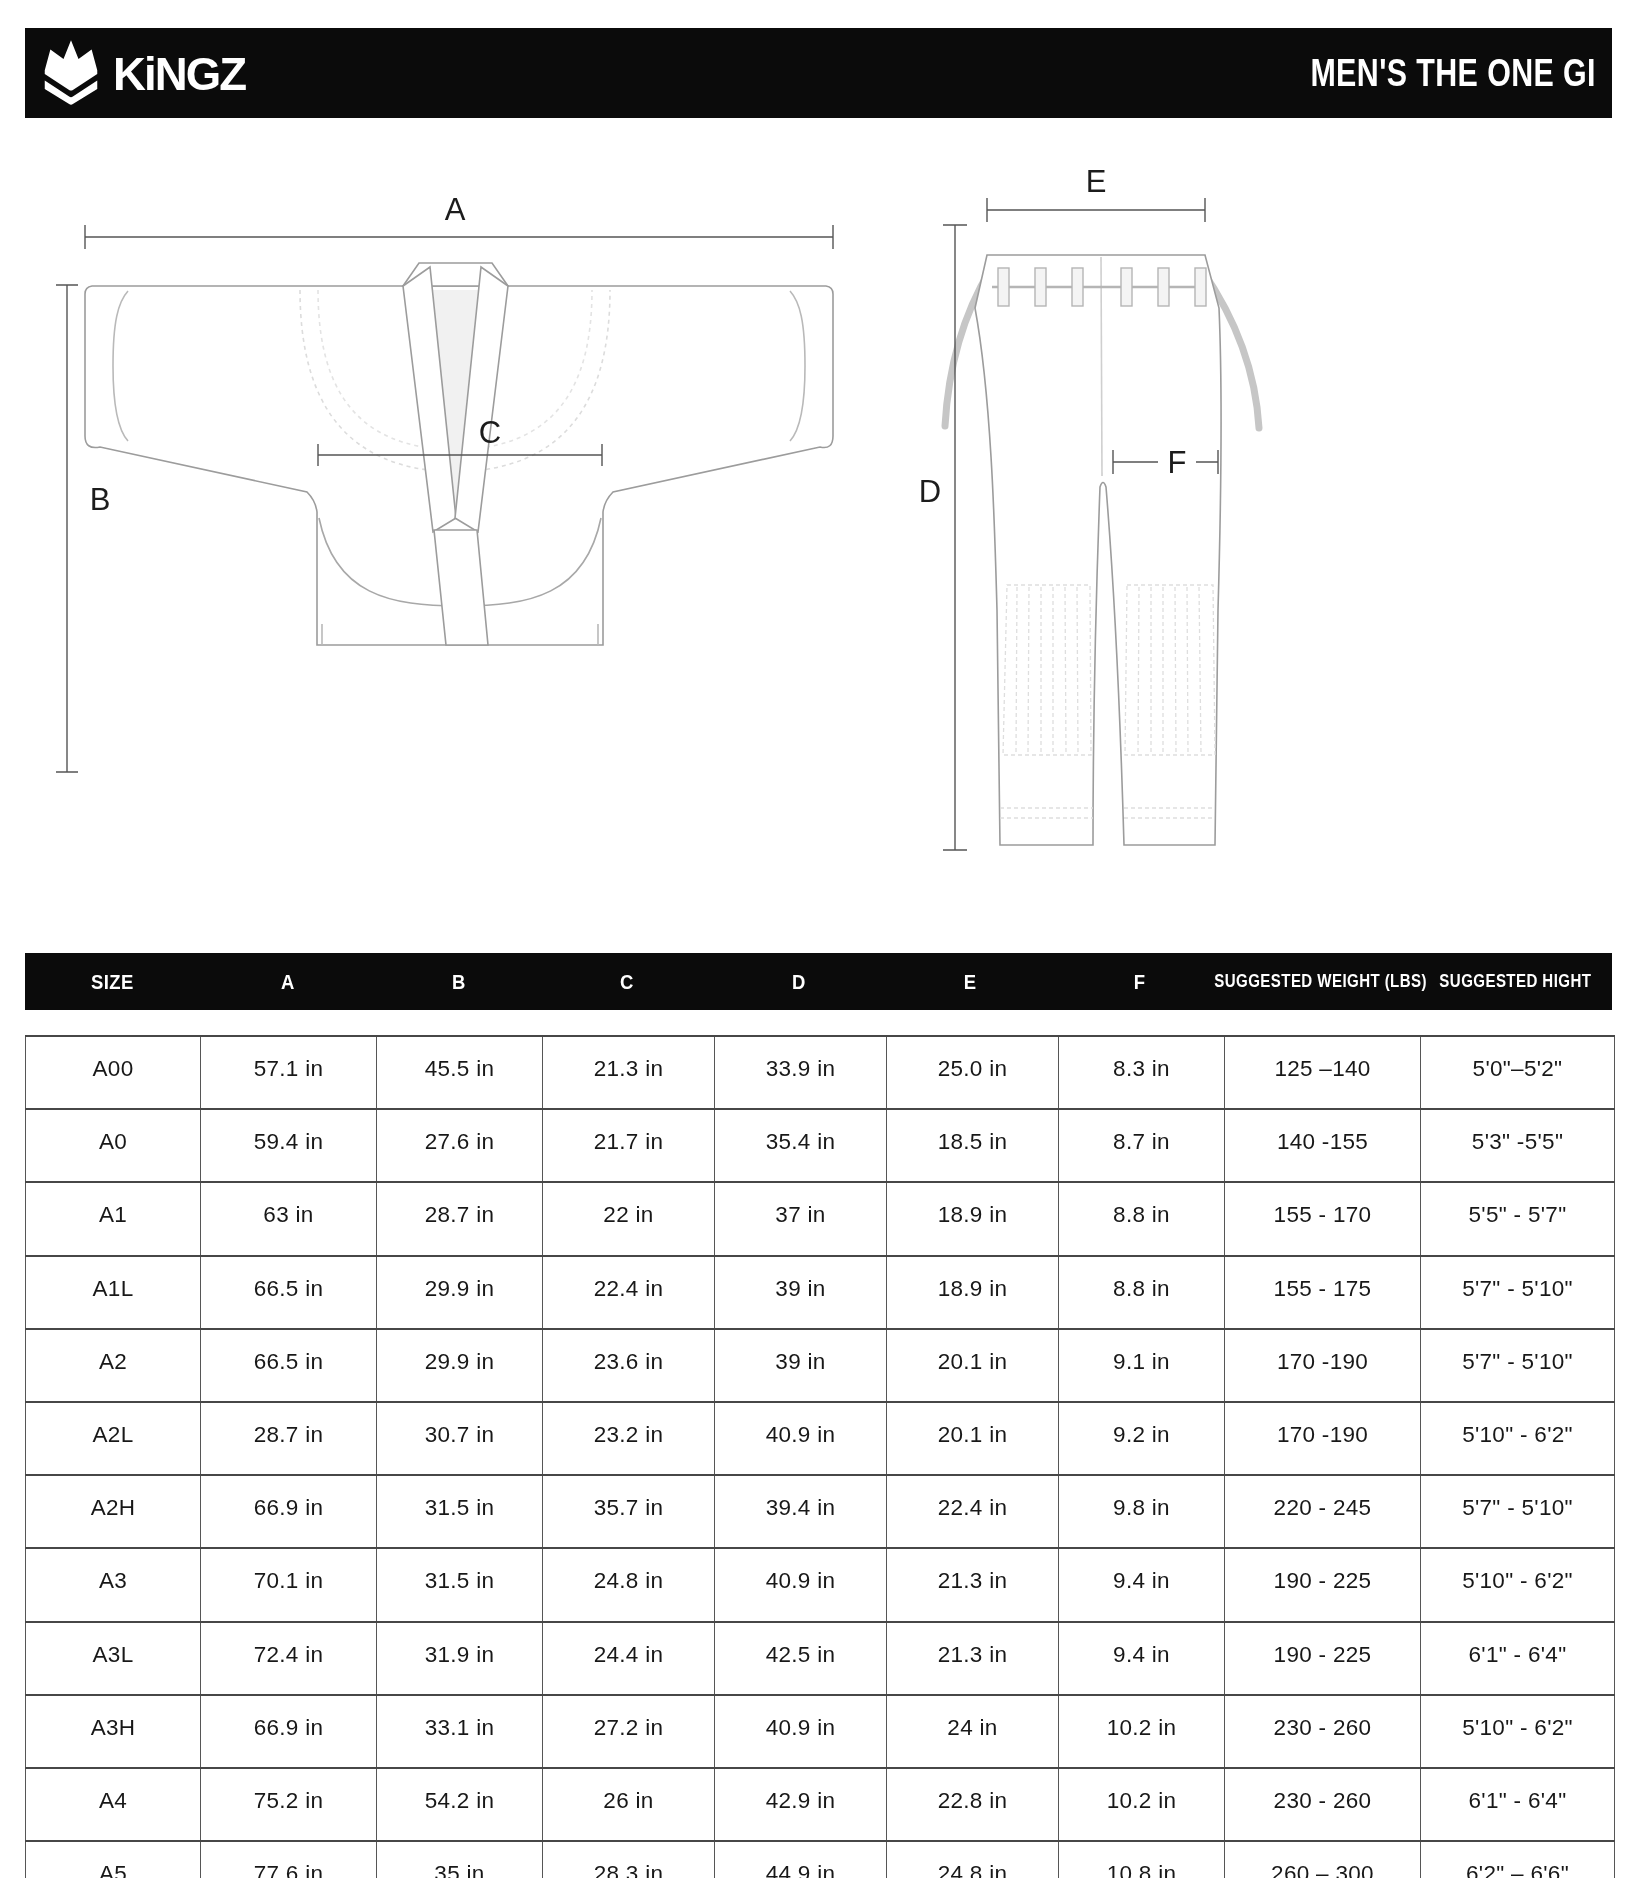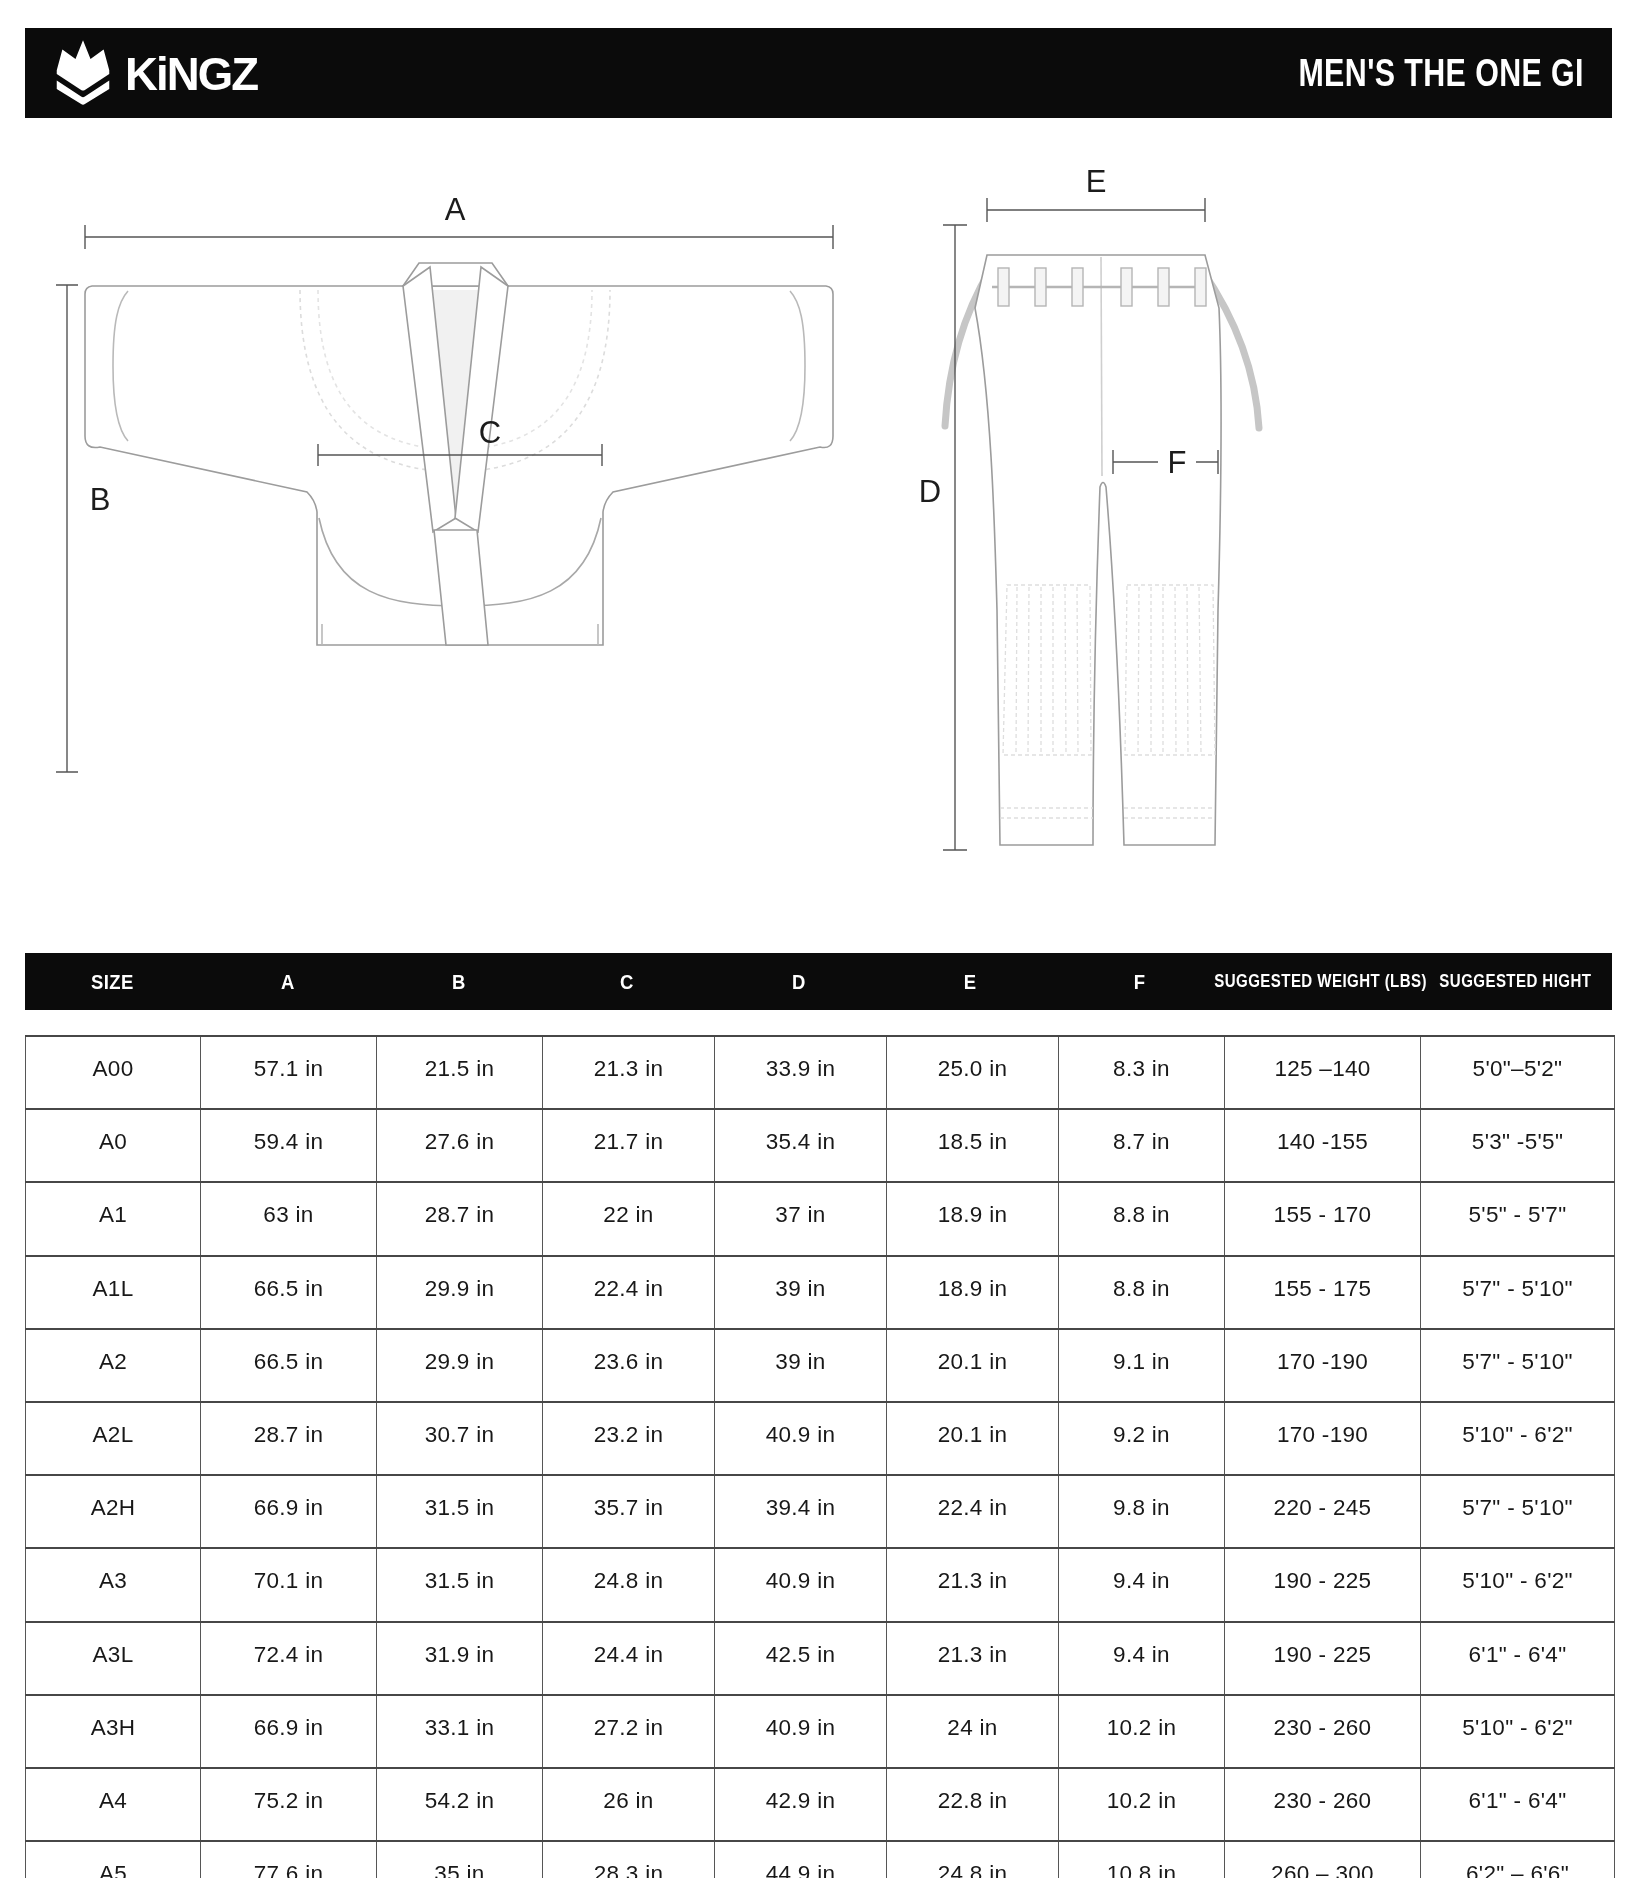--- a/index.html
+++ b/index.html
@@ -4,21 +4,21 @@
 <style>
   html,body{margin:0;padding:0;}
   body{
     width:1630px;height:1878px;position:relative;background:#ffffff;
     font-family:"Liberation Sans",sans-serif;overflow:hidden;
   }
   
   .header-bar{
     position:absolute;left:25px;top:28px;width:1587px;height:90px;
     background:#0b0b0b;display:flex;align-items:center;justify-content:space-between;
-    padding:0 28px;box-sizing:border-box;
+    padding:0 16px;box-sizing:border-box;
   }
   .brand{display:flex;align-items:center;gap:12px;}
   .brand-text{
     color:#fff;font-size:47px;font-weight:bold;letter-spacing:-2px;
     transform:scaleX(.97);transform-origin:left center;line-height:1;
   }
   .header-title{
     color:#fff;font-size:38px;font-weight:bold;line-height:1;white-space:nowrap;
     transform:scaleX(.80);transform-origin:right center;letter-spacing:.5px;
   }
@@ -183,21 +183,21 @@
       <col style="width: 172px;">
       <col style="width: 172px;">
       <col style="width: 166px;">
       <col style="width: 196px;">
       <col style="width: 194px;">
     </colgroup>
     <tbody>
       <tr>
         <td>A00</td>
         <td>57.1 in</td>
-        <td>21.5 in</td>
+        <td>45.5 in</td>
         <td>21.3 in</td>
         <td>33.9 in</td>
         <td>25.0 in</td>
         <td>8.3 in</td>
         <td>125 –140</td>
         <td>5'0"–5'2"</td>
       </tr>
       <tr>
         <td>A0</td>
         <td>59.4 in</td>

